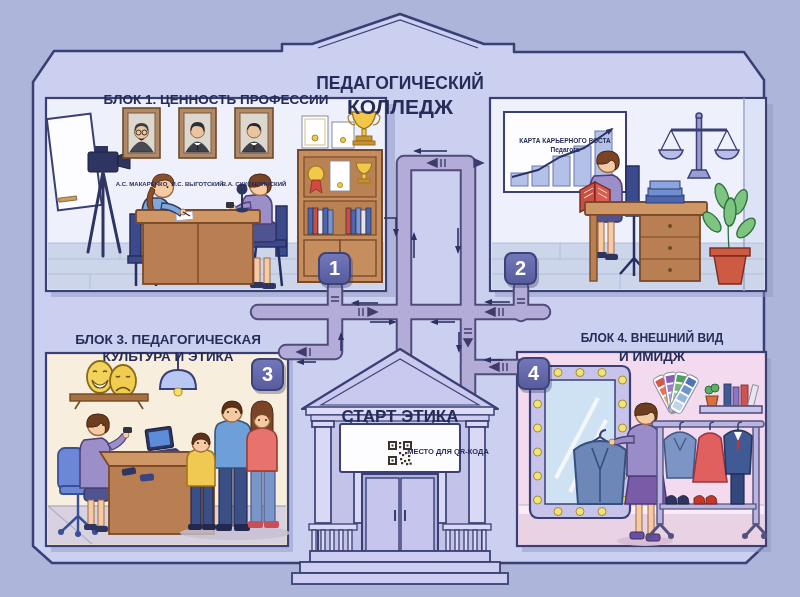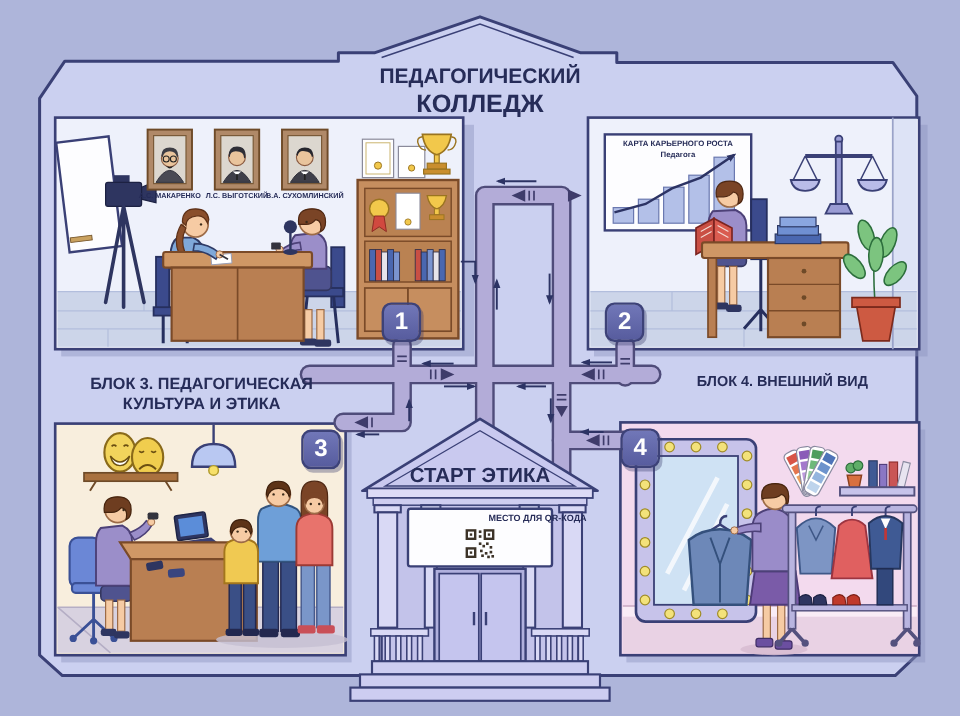--- a/index.html
+++ b/index.html
@@ -1,20 +1,20 @@
 <!DOCTYPE html>
 <html><head>
 <meta charset="utf-8">
 <style>
   html,body{margin:0;padding:0;background:#aeb5da;}
   .stage{position:relative;width:800px;height:597px;background:#aeb5da;overflow:hidden;
          font-family:"Liberation Sans",sans-serif;}
   .stage svg{position:absolute;left:0;top:0;}
   .t{position:absolute;color:#262c58;font-weight:bold;text-align:center;line-height:1.12;
-     white-space:nowrap;font-family:"Liberation Sans",sans-serif;}
+     white-space:nowrap;font-family:"Liberation Sans",sans-serif;margin-top:20px;}
   .badge{position:absolute;width:29px;height:29px;background:linear-gradient(180deg,#7177b8,#575c9e);
          border:2px solid #3d4278;border-radius:8px;color:#ffffff;font-weight:bold;font-size:20px;
          display:flex;align-items:center;justify-content:center;
          box-shadow:2px 3px 0 rgba(55,58,105,.35);}
 </style>
 </head>
 <body>
 
 <div class="stage">
 <svg width="800" height="597" viewBox="0 0 800 597">
@@ -601,25 +601,27 @@
       <rect x="310" y="551" width="180" height="11"></rect>
       <rect x="300" y="562" width="200" height="11"></rect>
       <rect x="292" y="573" width="216" height="11"></rect>
     </g>
   </g>
 </svg>
 
 <div class="t" style="left:290px;top:54px;width:220px;font-size:17.5px;">ПЕДАГОГИЧЕСКИЙ</div>
 <div class="t" style="left:290px;top:75px;width:220px;font-size:21px;">КОЛЛЕДЖ</div>
 
+<div class="t" style="left:46px;top:72px;width:340px;font-size:13.5px;">БЛОК 1. ЦЕННОСТЬ ПРОФЕССИИ</div>
 
 <div class="t" style="left:36px;top:312px;width:264px;font-size:13.5px;">БЛОК 3. ПЕДАГОГИЧЕСКАЯ</div>
 <div class="t" style="left:36px;top:329px;width:264px;font-size:13.5px;">КУЛЬТУРА И ЭТИКА</div>
 
 <div class="t" style="left:538px;top:312px;width:228px;font-size:12px;">БЛОК 4. ВНЕШНИЙ ВИД</div>
+<div class="t" style="left:538px;top:329px;width:228px;font-size:13.5px;">И ИМИДЖ</div>
 
 <div class="t" style="left:325px;top:387px;width:150px;font-size:17px;">СТАРТ ЭТИКА</div>
 <div class="t" style="left:341px;top:428px;width:118px;font-size:7.5px;padding-left:48px;">МЕСТО ДЛЯ QR-КОДА</div>
 
 <div class="t" style="left:506px;top:117px;width:118px;font-size:6.5px;">КАРТА КАРЬЕРНОГО РОСТА</div>
 <div class="t" style="left:506px;top:126px;width:118px;font-size:6.5px;">Педагога</div>
 
 <div class="t" style="left:111px;top:161px;width:61px;font-size:6px;">А.С. МАКАРЕНКО</div>
 <div class="t" style="left:167px;top:161px;width:61px;font-size:6px;">Л.С. ВЫГОТСКИЙ</div>
 <div class="t" style="left:221px;top:161px;width:66px;font-size:6px;">В.А. СУХОМЛИНСКИЙ</div>

